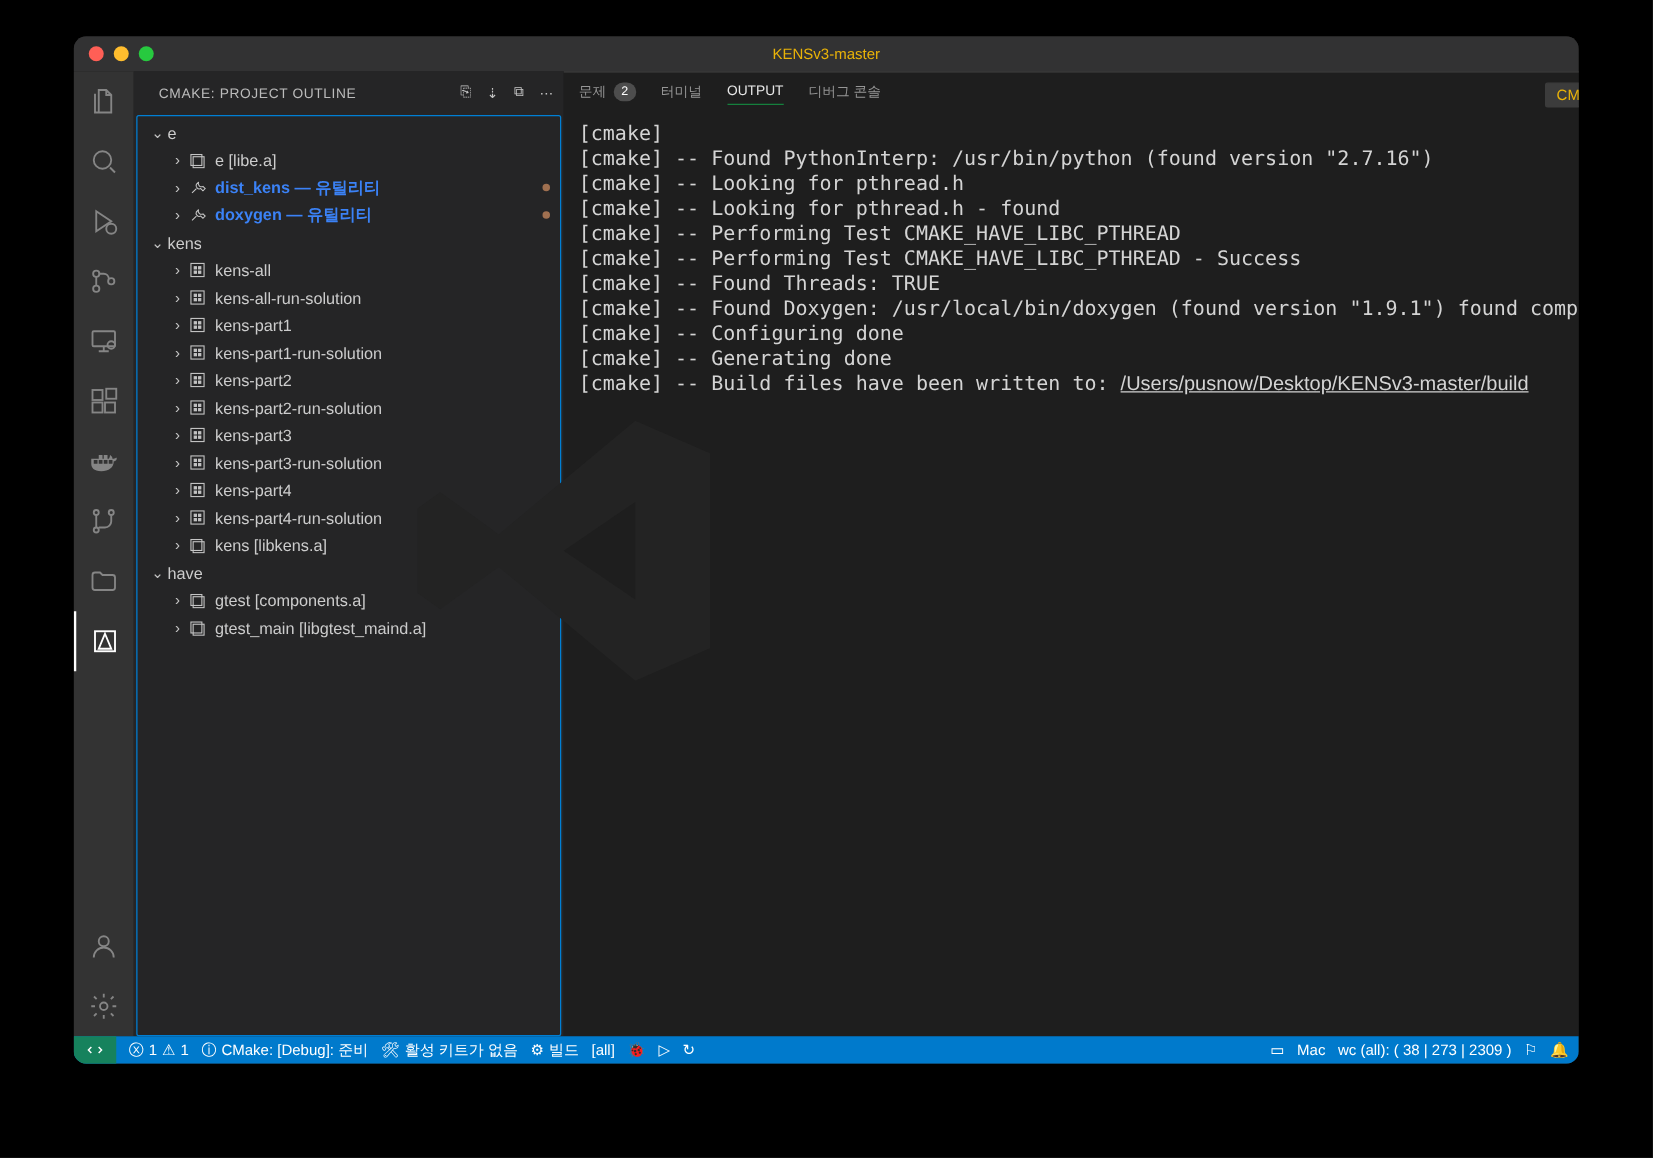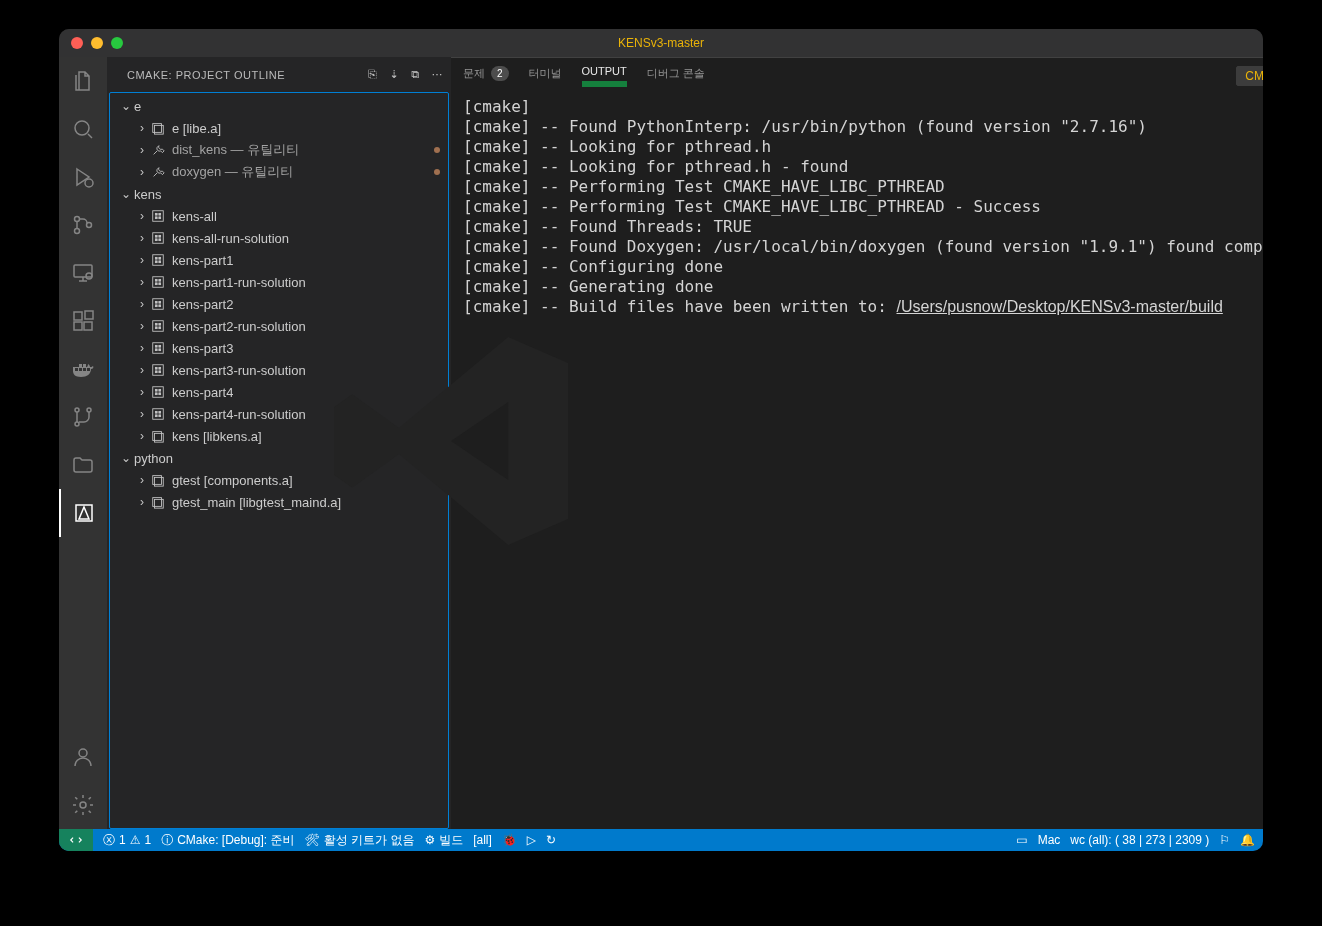--- a/index.html
+++ b/index.html
@@ -18,30 +18,30 @@
 .act-spacer { flex:1; }
 .sidebar { width:344px; background:#252526; display:flex; flex-direction:column; color:#ccc; font-size:13px; }
 .sb-header { height:35px; display:flex; align-items:center; padding:0 8px 0 20px; color:#bbb; font-size:11px; letter-spacing:.5px; justify-content:space-between; }
 .sb-actions { display:flex; gap:12px; color:#c5c5c5; }
 .sb-actions span{cursor:pointer}
 .tree { flex:1; overflow:auto; border:1px solid #007fd4; border-radius:2px; margin:0 2px; padding-top:2px;}
 .tree-row { display:flex; align-items:center; height:22px; padding-right:8px; cursor:pointer; font-size:13px; }
 .chev { width:16px; display:inline-flex; justify-content:center; color:#c5c5c5; font-size:12px;}
 .ticon { width:16px; height:16px; margin-right:6px; display:inline-flex; align-items:center; justify-content:center; color:#c5c5c5;}
 .lbl { white-space:nowrap; overflow:hidden; text-overflow:ellipsis; }
-.err { color:#a3a3a3; }
+.err { color:#3b82f6;font-weight:bold; }
 .bul { width:6px; height:6px; border-radius:50%; background:#a07050; margin-left:auto; }
 .main { flex:1; display:flex; flex-direction:row; background:#1e1e1e; min-width:0;}
 .editor { flex:1; position:relative; }
 .logo { position:absolute; left:50%; top:50%; transform:translate(-50%,-50%); }
 .logo svg { width:260px; height:260px; fill:#232323;}
 .panel { height:295px; border-top:1px solid #414141; display:flex; flex-direction:column; }
 .panel-tabs { height:35px; display:flex; align-items:center; padding:0 12px; gap:20px; font-size:11px; color:#969696; }
 .ptab { cursor:pointer; display:flex; align-items:center; gap:6px; padding-bottom:4px;}
-.ptab.active { color:#e7e7e7; border-bottom:6px solid #15803d; }
+.ptab.active { color:#e7e7e7; border-bottom:1px solid #15803d; }
 .badge { background:#4d4d4d; color:#fff; border-radius:10px; padding:0 6px; font-size:10px; line-height:15px;}
 .panel-spacer{flex:1}
 .panel-select { background:#3c3c3c; border:1px solid #3c3c3c; color:#eab308; font-size:12px; padding:2px 24px 2px 8px; border-radius:2px; position:relative; width:160px;}
 .panel-select::after{content:"⌄"; position:absolute; right:6px; top:0; color:#ccc;}
 .panel-icons { display:flex; gap:14px; color:#c5c5c5; margin-left:12px;}
 .panel-icons span{cursor:pointer; font-size:14px;}
 .output { flex:1; overflow:auto; font-family:Menlo,Consolas,monospace; font-size:16px; color:#d4d4d4; padding:4px 12px; line-height:20px; white-space:pre; }
 .output .link{ text-decoration:underline; }
 .statusbar { height:22px; background:#007acc; color:#fff; display:flex; align-items:center; font-size:12px; padding:0 8px; gap:10px;}
 .sb-remote { background:#16825d; height:22px; width:34px; margin:-0 0 0 -8px; display:flex; align-items:center; justify-content:center;}
@@ -326,21 +326,21 @@
             <span class="ticon">
               <svg width="14" height="14" viewBox="0 0 16 16" fill="none" stroke="currentColor">
                 <rect x="2" y="3" width="10" height="10"></rect>
                 <rect x="4" y="5" width="10" height="10"></rect>
               </svg>
             </span>
             <span class="lbl ">kens [libkens.a]</span>
           </div>
           <div class="tree-row" style="padding-left: 8px;">
             <span class="chev">⌄</span>
-            <span class="lbl">python</span>
+            <span class="lbl">have</span>
           </div>
           <div class="tree-row" style="padding-left: 24px;">
             <span class="chev">›</span>
             <span class="ticon">
               <svg width="14" height="14" viewBox="0 0 16 16" fill="none" stroke="currentColor">
                 <rect x="2" y="3" width="10" height="10"></rect>
                 <rect x="4" y="5" width="10" height="10"></rect>
               </svg>
             </span>
             <span class="lbl ">gtest [components.a]</span>

